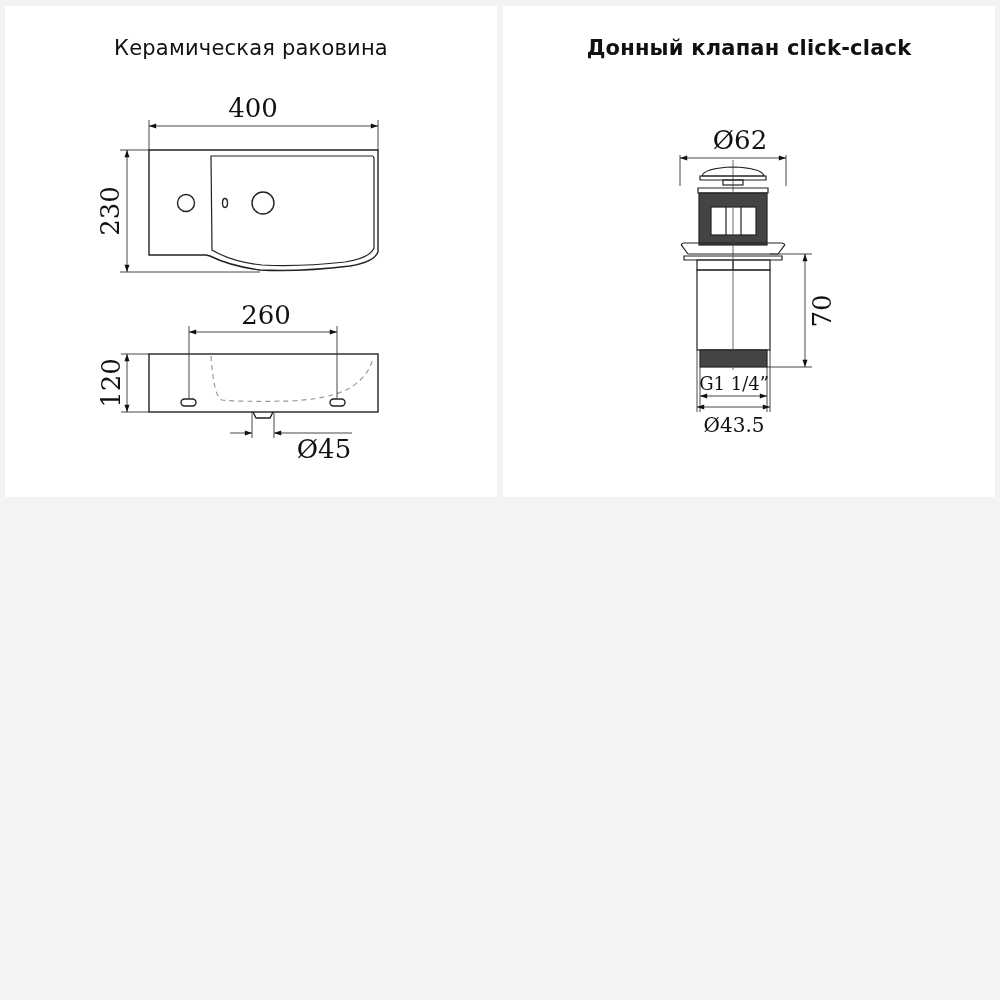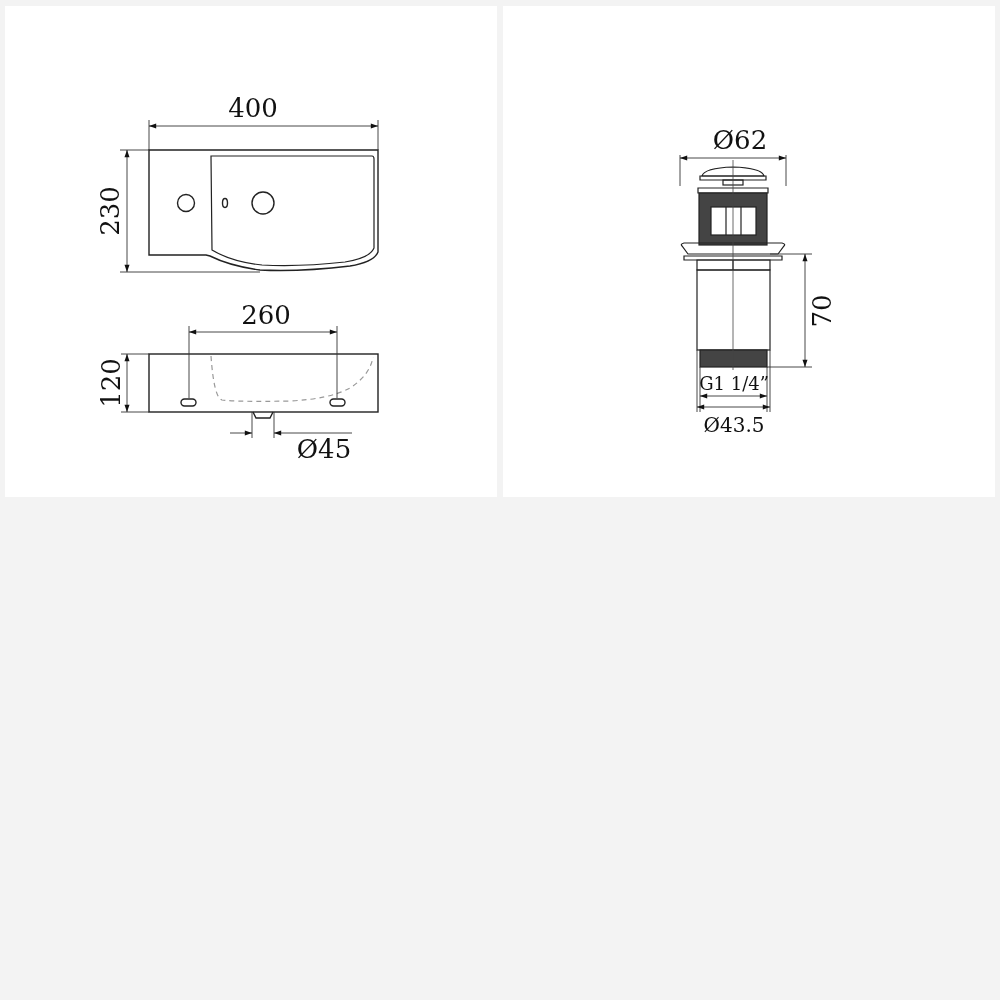--- a/index.html
+++ b/index.html
@@ -10,20 +10,21 @@
   .title{position:absolute;top:30px;left:0;width:100%;text-align:center;font-size:21px;color:#111;letter-spacing:0.2px;}
   .card.left .title{font-weight:500;}
   .card.right .title{font-weight:bold;}
   svg{position:absolute;left:0;top:0;}
   .dim{font-family:"DejaVu Serif","Liberation Serif",serif;fill:#111;}
 </style>
 </head>
 <body>
 
 <div class="card left">
+  <div class="title">Керамическая раковина</div>
   <svg width="492" height="491" viewBox="5 6 492 491">
     <defs>
       <marker id="arr" viewBox="0 0 10 10" refX="10" refY="5" markerWidth="10" markerHeight="8" orient="auto-start-reverse">
         <path d="M0,1.5 L10,5 L0,8.5 z" fill="#111"></path>
       </marker>
     </defs>
     <g stroke="#222" fill="none" stroke-width="1.4">
 
       <path d="M149,150 L378,150 L378,252 Q374,262 350,266 Q300,272 260,270 Q230,266 210,256 L206,255 L149,255 Z"></path>
 
@@ -65,20 +66,21 @@
       <line x1="296" y1="433" x2="274" y2="433" marker-end="url(#arr)"></line>
       <line x1="296" y1="433" x2="352" y2="433"></line>
     </g>
     <text class="dim" x="266" y="324" font-size="26" text-anchor="middle">260</text>
     <text class="dim" x="0" y="0" font-size="26" text-anchor="middle" transform="translate(120,383) rotate(-90)">120</text>
     <text class="dim" x="324" y="458" font-size="26" text-anchor="middle">Ø45</text>
   </svg>
 </div>
 
 <div class="card right">
+  <div class="title">Донный клапан click-clack</div>
   <svg width="492" height="491" viewBox="503 6 492 491">
     <defs>
       <marker id="arr2" viewBox="0 0 10 10" refX="10" refY="5" markerWidth="10" markerHeight="8" orient="auto-start-reverse">
         <path d="M0,1.5 L10,5 L0,8.5 z" fill="#111"></path>
       </marker>
     </defs>
     <g stroke="#222" fill="none" stroke-width="1.2">
 
       <path d="M702,176 Q704,168 733,167 Q762,168 764,176 Z"></path>
       <path d="M700,176 L766,176 L766,180 L700,180 Z"></path>

